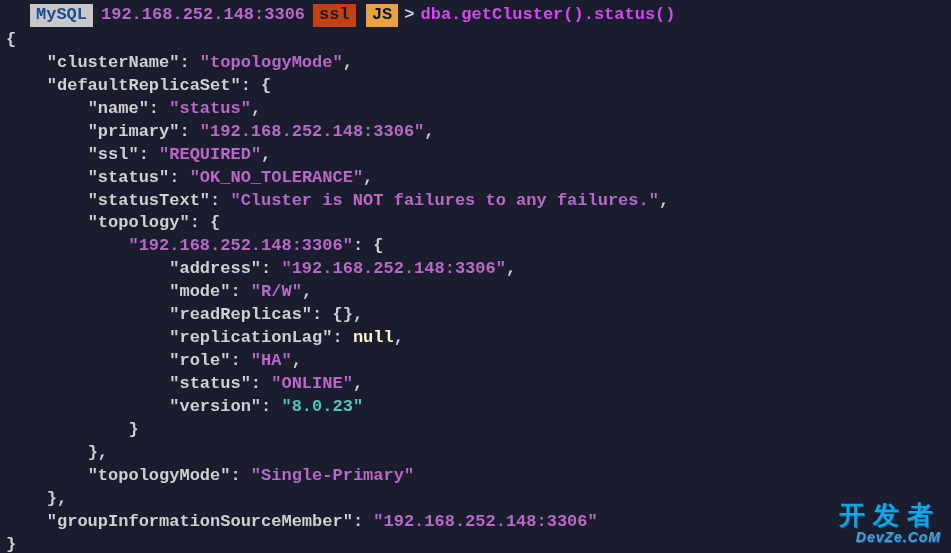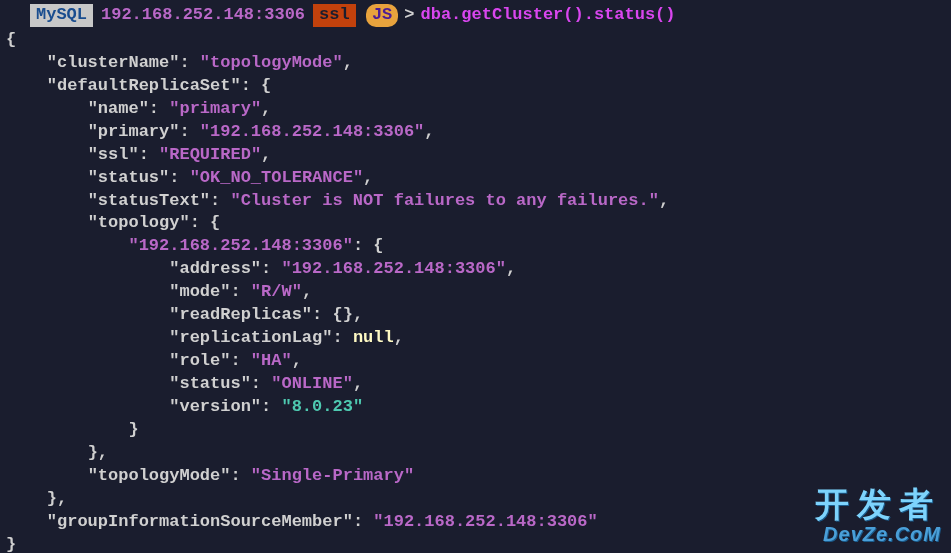--- a/index.html
+++ b/index.html
@@ -39,24 +39,23 @@
       font-weight: bold;
     }
     .badge-ssl {
       background: #c2410c;
       color: #1a1d2e;
       padding: 0 6px;
       font-weight: bold;
     }
     .badge-js {
       background: #e8a33d;
-      color: #4c1d95;
+      color: #0f172a;
       padding: 0 6px;
       font-weight: bold;
-      border-radius: 10px;
     }
     .prompt-arrow {
       color: #d0d0d0;
       padding: 0 6px;
       font-weight: bold;
     }
     .command {
       color: #d946ef;
       font-weight: bold;
     }
@@ -82,29 +81,29 @@
     }
     .watermark {
       position: absolute;
       bottom: 8px;
       right: 10px;
       text-align: right;
       font-family: sans-serif;
       line-height: 1.1;
     }
     .watermark-cn {
-      color: #7dd3fc;
-      font-size: 34px;
+      color: #0ea5e9;
+      font-size: 26px;
       font-weight: bold;
       letter-spacing: 8px;
       text-shadow: 1px 1px 0 #1a5a8a;
     }
     .watermark-en {
       color: #4a9fd8;
-      font-size: 20px;
+      font-size: 14px;
       font-weight: bold;
       font-style: italic;
       letter-spacing: 1px;
       text-shadow: 1px 1px 0 #1a5a8a;
     }
   </style>
 </head>
 <body>
 
 <div class="prompt-line">
@@ -113,21 +112,21 @@
   <span class="badge-ssl">ssl</span>
   <span>&nbsp;</span>
   <span class="badge-js">JS</span>
   <span class="prompt-arrow">&gt;</span>
   <span class="command">dba.getCluster().status()</span>
 </div>
 
 <div class="output"><span class="punct">{</span>
     <span class="key">"clusterName"</span><span class="punct">: </span><span class="str">"<span>topologyMode</span>"</span><span class="punct">,</span>
     <span class="key">"defaultReplicaSet"</span><span class="punct">: {</span>
-        <span class="key">"name"</span><span class="punct">: </span><span class="str">"<span>primary</span>"</span><span class="punct">,</span>
+        <span class="key">"name"</span><span class="punct">: </span><span class="str">"<span>status</span>"</span><span class="punct">,</span>
         <span class="key">"primary"</span><span class="punct">: </span><span class="str">"<span>192.168.252.148:3306</span>"</span><span class="punct">,</span>
         <span class="key">"ssl"</span><span class="punct">: </span><span class="str">"<span>REQUIRED</span>"</span><span class="punct">,</span>
         <span class="key">"status"</span><span class="punct">: </span><span class="str">"<span>OK_NO_TOLERANCE</span>"</span><span class="punct">,</span>
         <span class="key">"statusText"</span><span class="punct">: </span><span class="str">"<span>Cluster is NOT failures to any failures.</span>"</span><span class="punct">,</span>
         <span class="key">"topology"</span><span class="punct">: {</span>
             <span class="str">"<span>192.168.252.148:3306</span>"</span><span class="punct">: {</span>
                 <span class="key">"address"</span><span class="punct">: </span><span class="str">"<span>192.168.252.148:3306</span>"</span><span class="punct">,</span>
                 <span class="key">"mode"</span><span class="punct">: </span><span class="str">"<span>R/W</span>"</span><span class="punct">,</span>
                 <span class="key">"readReplicas"</span><span class="punct">: </span><span class="punct">{}</span><span class="punct">,</span>
                 <span class="key">"replicationLag"</span><span class="punct">: </span><span class="null">null</span><span class="punct">,</span>

